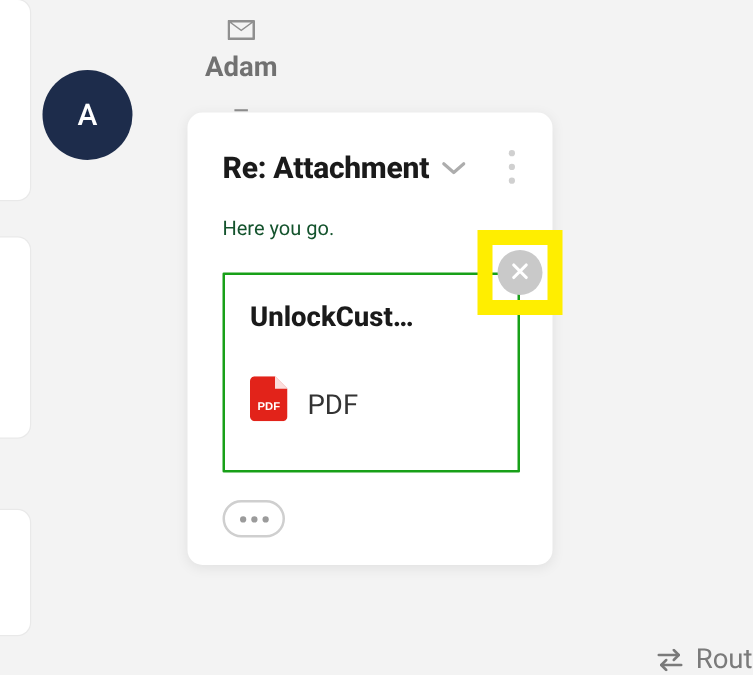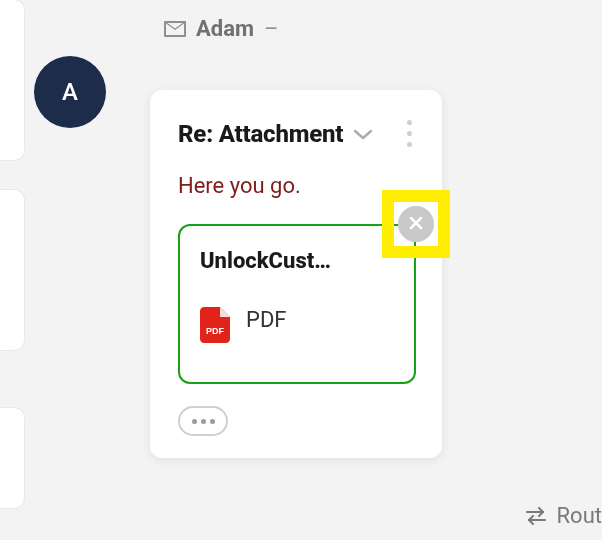--- a/index.html
+++ b/index.html
@@ -29,20 +29,21 @@
   
   .timeline-header {
     position: absolute;
     top: 16px;
     left: 164px;
     display: flex;
     align-items: center;
     gap: 10px;
     font-size: 22px;
     color: #8f8f8f;
+    flex-direction: column;
   }
   .timeline-header .sender { font-weight: 700; color: #717171; }
   .timeline-header .mail-icon { color: #8f8f8f; display: inline-flex; }
 
   
   .avatar {
     position: absolute;
     top: 56px;
     left: 34px;
     width: 72px;
@@ -94,44 +95,44 @@
     display: flex;
     flex-direction: column;
     gap: 6px;
     padding: 4px;
   }
   .kebab span {
     width: 5px; height: 5px; background: #d0d0d0; border-radius: 50%;
   }
 
   .body-text {
-    font-size: 22px;
-    color: #7f1d1d;
+    font-size: 16px;
+    color: #14532d;
     margin-bottom: 26px;
   }
 
   .attachment {
     position: relative;
     border: 2px solid #18a018;
-    border-radius: 12px;
+    border-radius: 1px;
     padding: 22px 20px 20px 20px;
     height: 160px;
   }
   .att-name {
     font-size: 22px;
     font-weight: 800;
     color: #1a1a1a;
     white-space: nowrap;
     overflow: hidden;
     text-overflow: ellipsis;
     margin-bottom: 34px;
   }
   .att-type-row {
     display: flex;
-    align-items: flex-start;
+    align-items: flex-end;
     gap: 16px;
   }
   .att-type-label {
     font-size: 22px;
     color: #333;
   }
   .pdf-icon { display: inline-flex; }
 
   
   .remove-btn {
@@ -171,21 +172,21 @@
     cursor: pointer;
   }
   .more-pill span {
     width: 5px; height: 5px; background: #9b9b9b; border-radius: 50%;
   }
 
   
   .route {
     position: absolute;
     right: 0;
-    bottom: 12px;
+    bottom: 0;
     display: flex;
     align-items: center;
     gap: 10px;
     color: #7a7a7a;
     font-size: 22px;
   }
   .route-icon { display: inline-flex; color: #7a7a7a; }
 </style>
 </head>
 <body>

